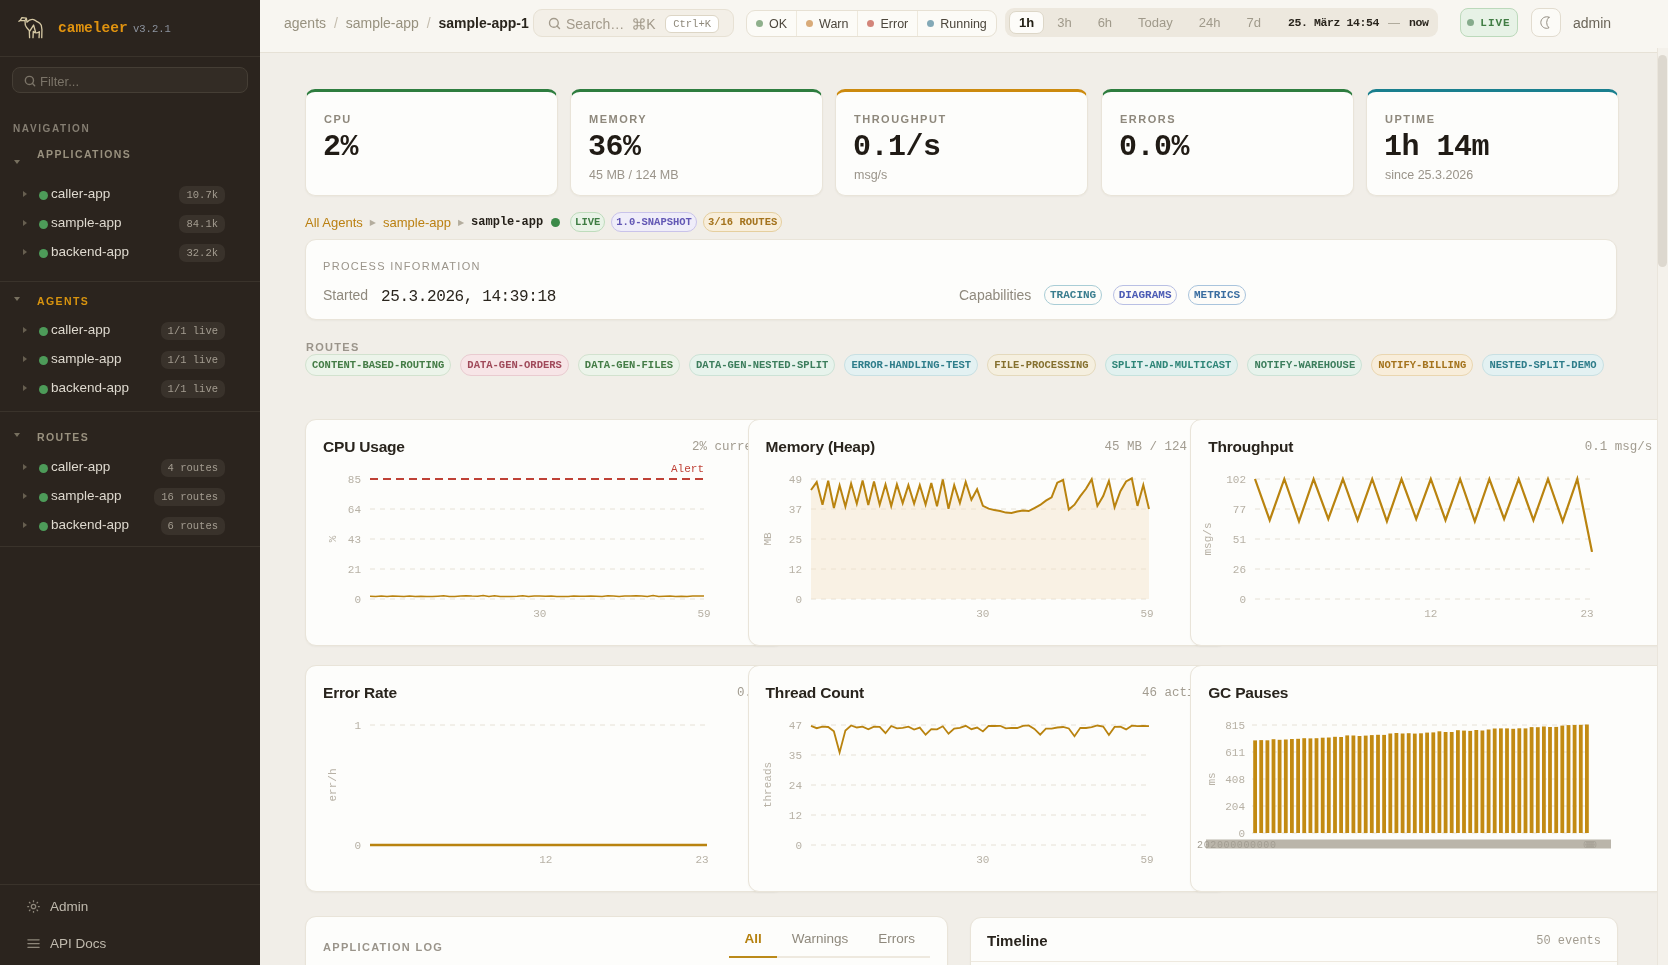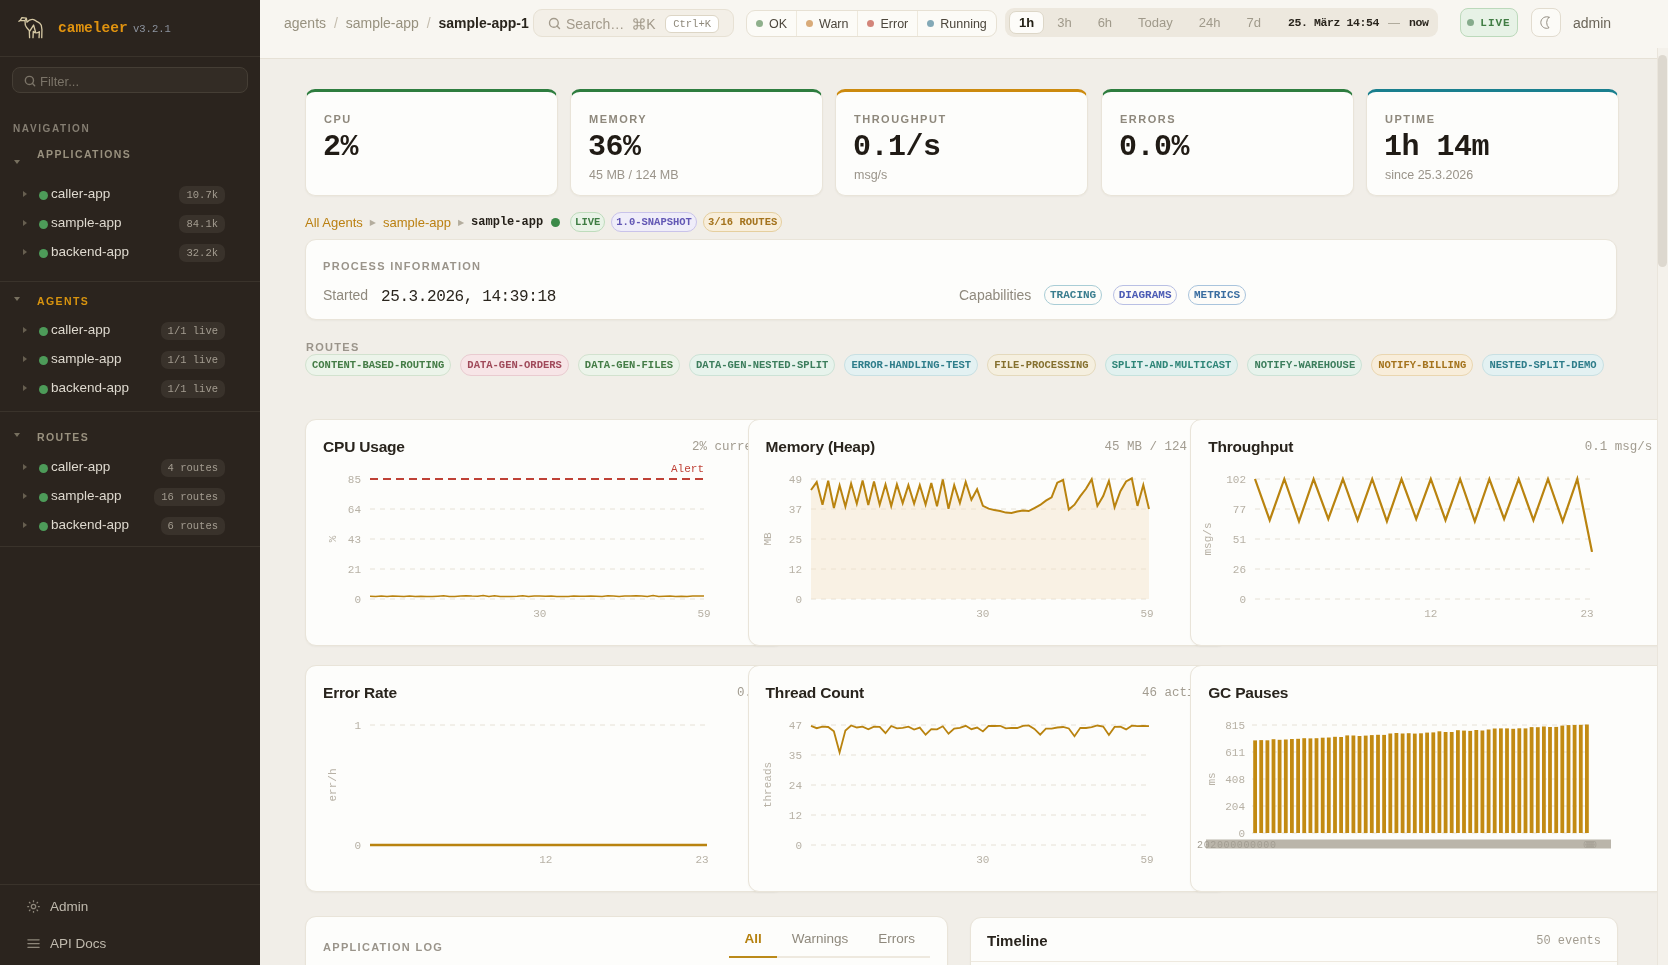--- a/index.html
+++ b/index.html
@@ -33,21 +33,21 @@
 .srow .dot { position:absolute; left:17px; top:9px; width:9px; height:9px;
   border-radius:50%; background:#4d9b59; }
 .srow .sname { position:absolute; left:29px; top:4px; font-size:13.5px; color:#ded9cf; }
 .srow .sbadge { position:absolute; right:23px; top:4px; font-family:"Liberation Mono", monospace;
   font-size:10.5px; color:#a39c90; background:#39322b; border-radius:7px; padding:3px 7px; }
 .sdiv { position:absolute; left:0; width:260px; border-top:1px solid #3a332b; }
 .foot-item { position:absolute; left:26px; font-size:13.5px; color:#c0baae; }
 .foot-item svg { vertical-align:-3px; margin-right:9px; }
 
 
-#top { position:absolute; left:260px; top:0; width:1408px; height:59px;
+#top { position:absolute; left:260px; top:0; width:1408px; height:53px;
   background:#f8f6f1; border-bottom:1px solid #e6e1d6; }
 .crumb { position:absolute; left:24px; top:15px; font-size:14px; color:#97917f; }
 .crumb b { color:#2a251d; font-weight:bold; }
 .crumb .sep { color:#c4bdae; margin:0 4px; }
 #search { position:absolute; left:273px; top:9px; width:201px; height:28px;
   background:#f3efe7; border:1px solid #e7e1d4; border-radius:9px; }
 #search .sic { position:absolute; left:13px; top:6px; }
 #search .stx { position:absolute; left:32px; top:6px; font-size:14px; color:#a29a8b; }
 #search .kbd { position:absolute; right:14px; top:5px; border:1px solid #ddd6c6;
   border-radius:6px; padding:2px 7px; font-family:"Liberation Mono", monospace;
@@ -99,21 +99,21 @@
   display:inline-block; margin:0 10px 0 8px; }
 .pill { font-family:"Liberation Mono", monospace; font-size:10.5px; font-weight:bold;
   border:1px solid; border-radius:11px; padding:3px 4px; margin-right:6px; }
 .pill.live { background:#e9f3e7; border-color:#bedcbc; color:#3f7d44; }
 .pill.snap { background:#efedf9; border-color:#c9c3ea; color:#6257b4; }
 .pill.rts  { background:#f8eedb; border-color:#e5cf9f; color:#a4731d; }
 
 .card { position:absolute; background:#fdfdfb; border:1px solid #e9e4d9; border-radius:11px;
   box-shadow:0 1px 2px rgba(60,50,30,0.04); }
 #proc { left:305px; top:239px; width:1312px; height:81px; }
-#proc .plab { position:absolute; left:17px; top:20px; font-size:11px; font-weight:bold;
+#proc .plab { position:absolute; left:17px; top:20px; font-size:11px; font-weight:normal;
   letter-spacing:1.3px; color:#9a948a; }
 #proc .skey { position:absolute; left:17px; top:47px; font-size:14px; color:#8f897d; }
 #proc .sval { position:absolute; left:75px; top:48px; font-family:"Liberation Mono", monospace;
   font-size:16px; color:#2a251d; letter-spacing:-0.4px; }
 #proc .ckey { position:absolute; left:653px; top:47px; font-size:14px; color:#8f897d; }
 #proc .cpill { font-family:"Liberation Mono", monospace; font-size:11px; font-weight:bold;
   border:1px solid; border-radius:11px; padding:3px 5px; margin-right:6px; background:#fdfcf9; }
 #proc .caps { position:absolute; left:738px; top:44px; }
 
 #routeslab { position:absolute; left:306px; top:341px; font-size:11px; font-weight:bold;

